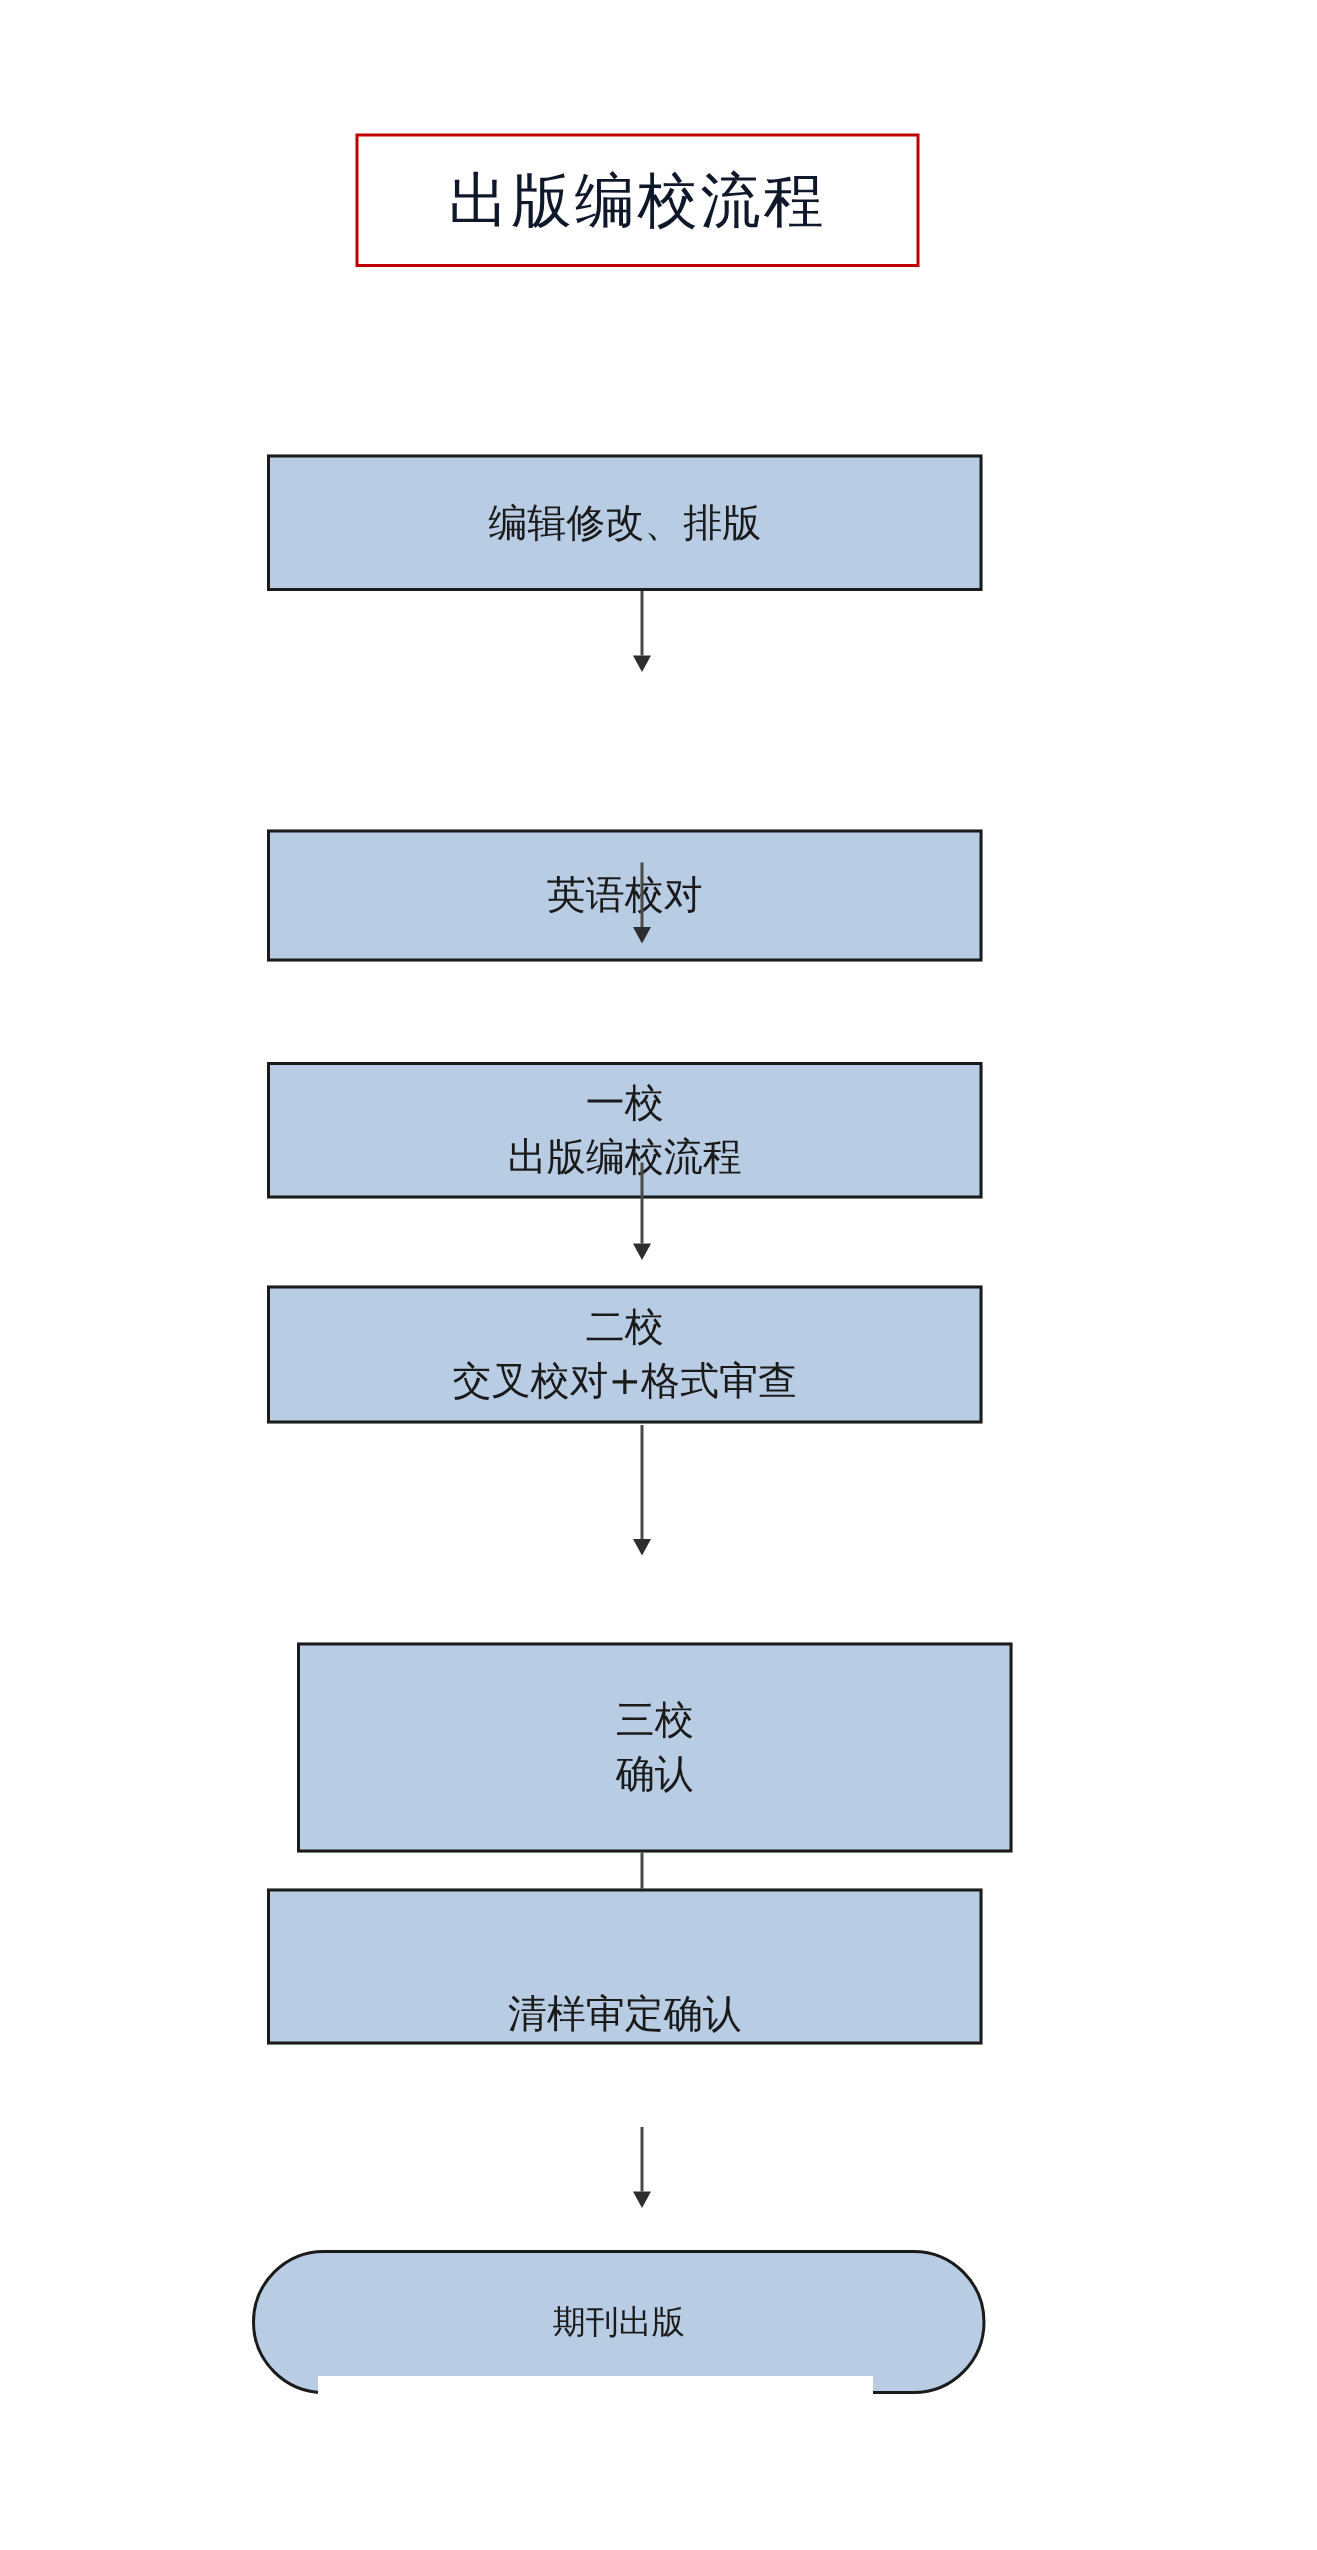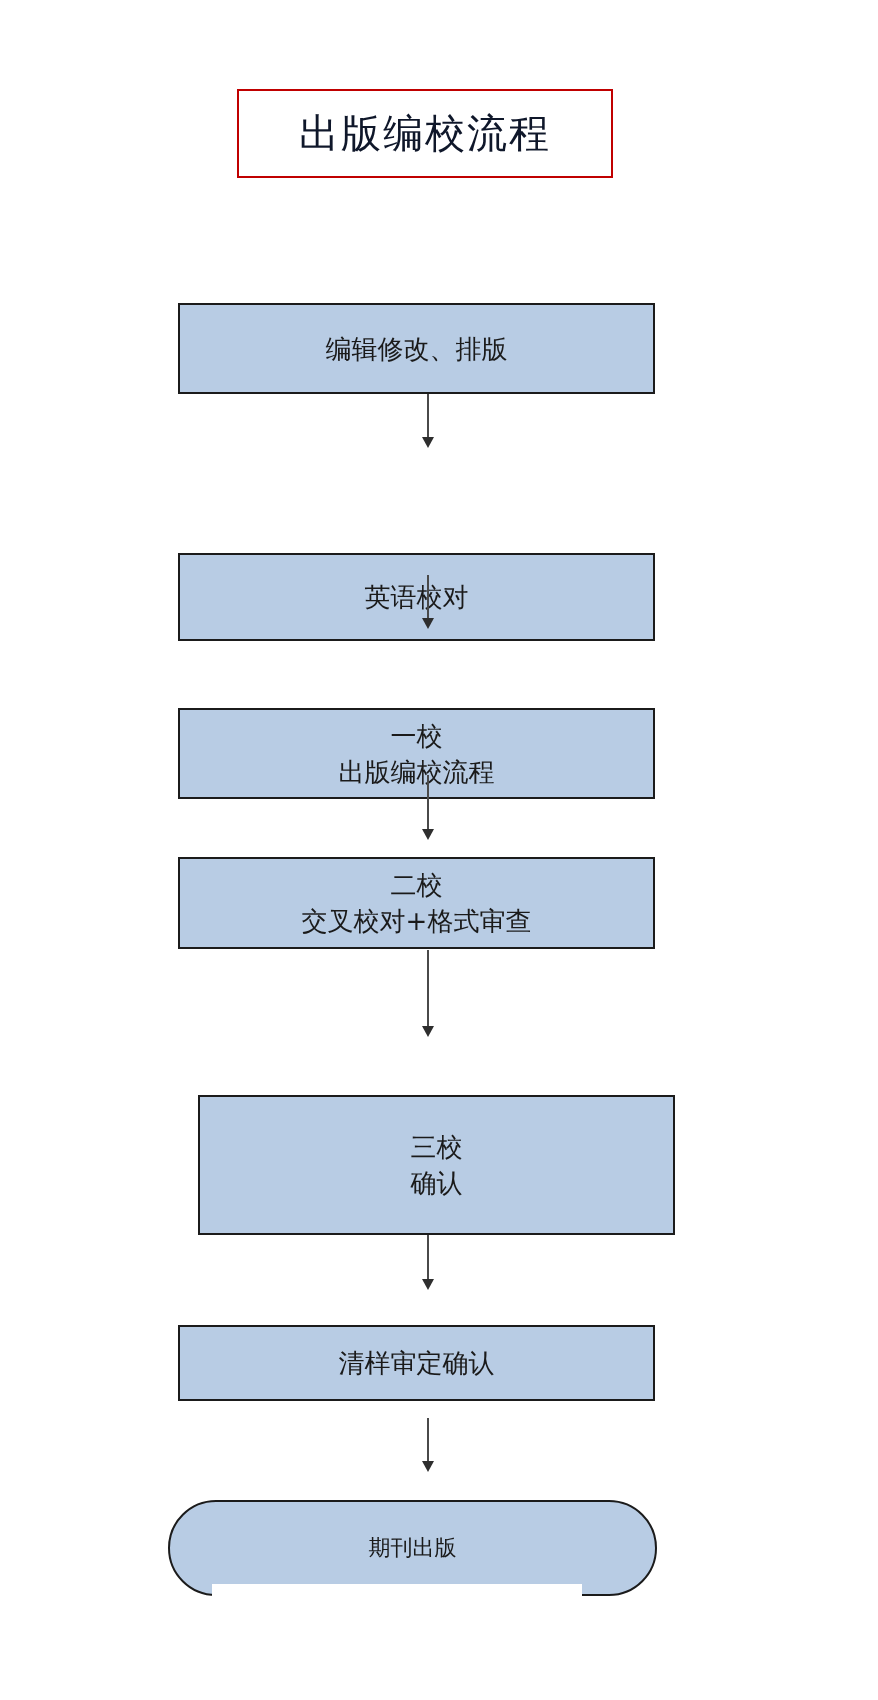--- a/index.html
+++ b/index.html
@@ -44,21 +44,21 @@
     color: #1a1a1a;
     font-size: 26px;
     line-height: 36px;
     text-align: center;
   }
   .n1 { top: 303px;  height: 91px; }
   .n2 { top: 511px;  height: 88px; margin-top: 42px; }
   .n3 { top: 708px;  height: 91px; }
   .n4 { top: 857px;  height: 92px; }
   .n5 { top: 1095px; height: 140px; margin-left: 20px; }
-  .n6 { top: 1325px; height: 76px; }
+  .n6 { top: 1259px; height: 104px; justify-content: flex-end; }
 
   .node .line { white-space: nowrap; }
 
   
   .terminal {
     position: absolute;
     left: 168px; top: 1500px;
     width: 489px; height: 96px;
     background: #b8cce4;
     border: 2px solid #1b1b1b;

